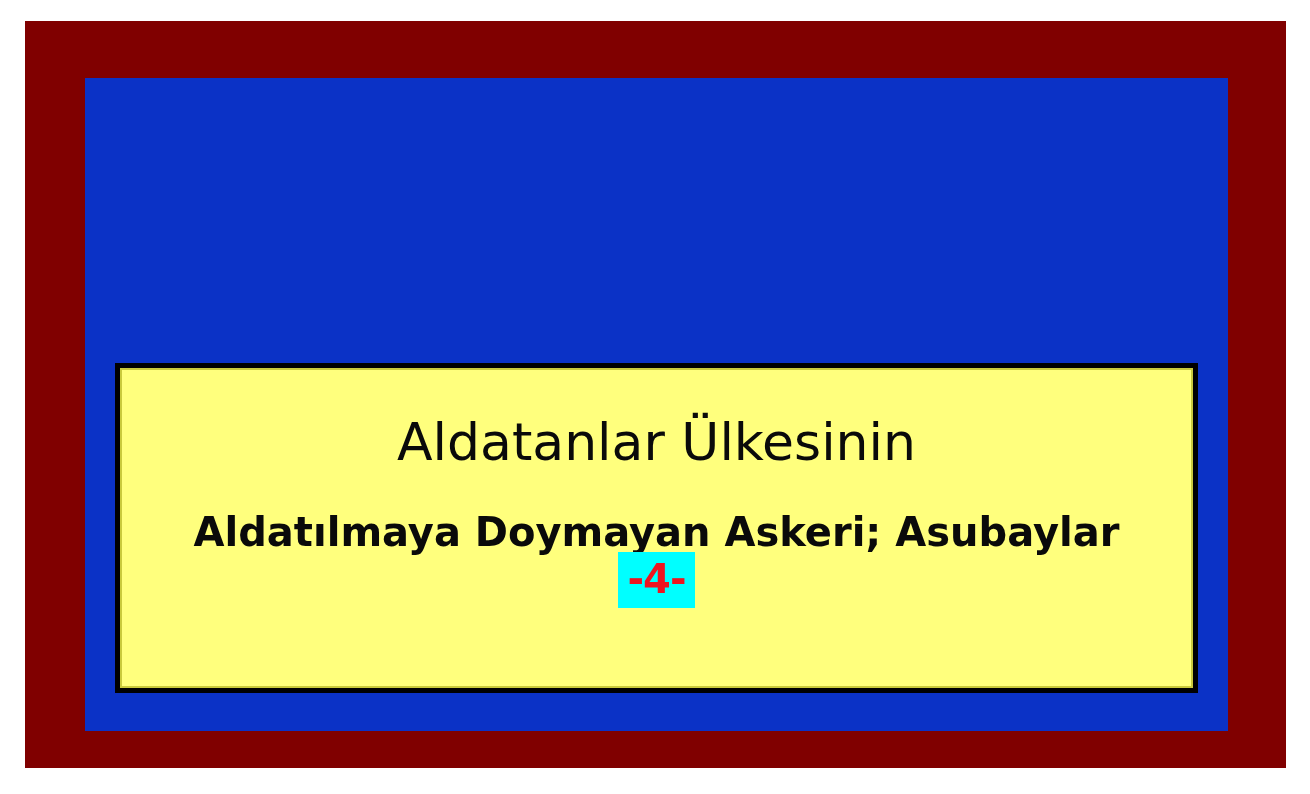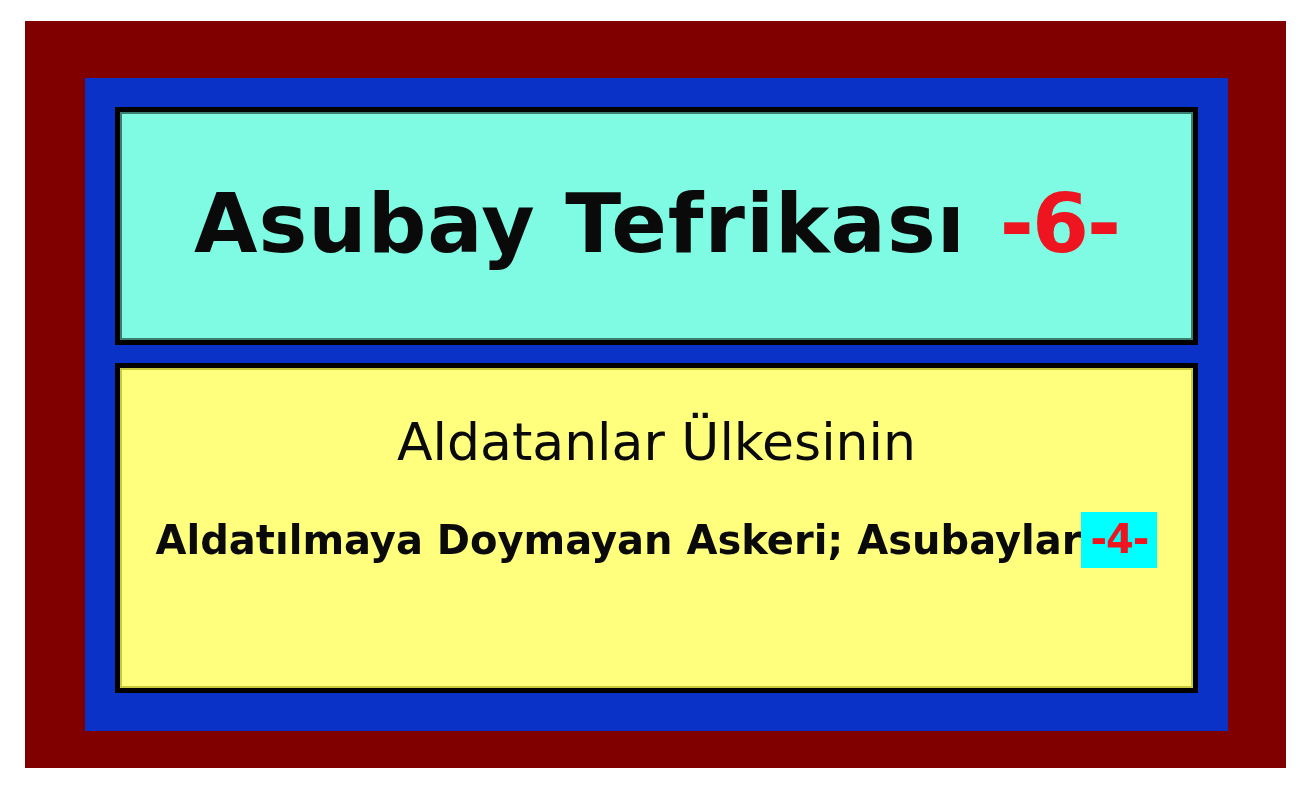--- a/index.html
+++ b/index.html
@@ -125,46 +125,40 @@
     white-space: nowrap;
     font-family: "DejaVu Sans", sans-serif;
     font-size: 40px;
     font-weight: bold;
     color: #0a0a0a;
     line-height: 1;
     margin: 44px 0 17px 0;
     display: flex;
     align-items: center;
     justify-content: center;
+    flex-direction: column;
   }
   .body-subline .part-number {
     background: #00ffff;
     color: #ee1420;
     padding: 7px 9px 9px 9px;
     line-height: 1;
     letter-spacing: -1px;
     display: inline-block;
   }
 </style>
 </head>
 <body>
 
 <div class="stage">
 
   <div class="maroon-plate">
 
     <div class="blue-frame">
 
-      <div class="panel title-panel">
-        <div class="panel-inner">
-          <div class="title-line">
-            <span>Asubay Tefrikası</span><span class="issue">-6-</span>
-          </div>
-        </div>
-      </div>
 
       <div class="panel body-panel">
         <div class="panel-inner">
           <div class="body-heading">Aldatanlar Ülkesinin</div>
           <div class="body-subline">
             <span>Aldatılmaya Doymayan Askeri; Asubaylar</span>
             <span class="part-number">-4-</span>
           </div>
         </div>
       </div>

